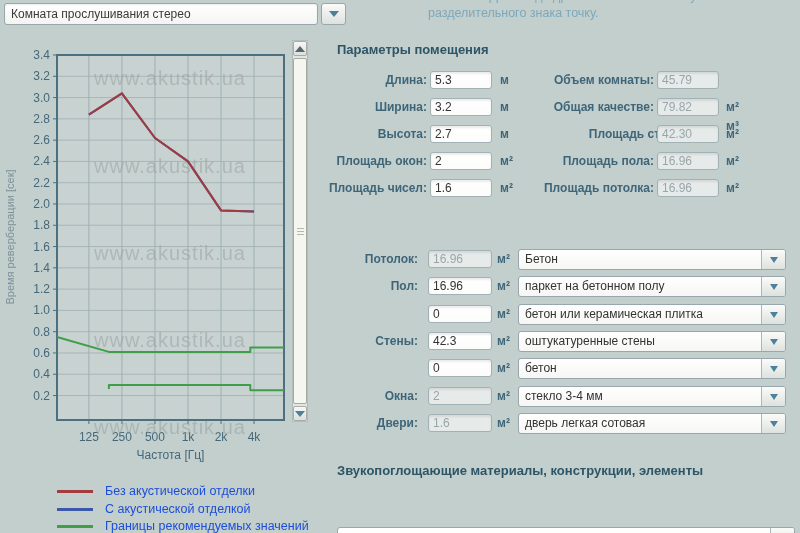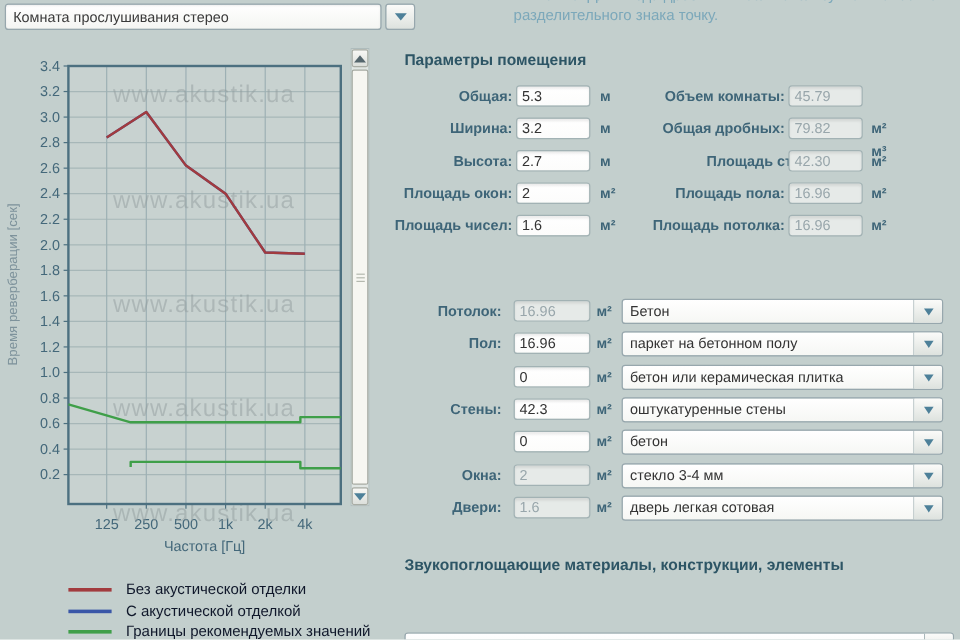--- a/index.html
+++ b/index.html
@@ -37,21 +37,21 @@
   
   #chart{position:absolute;left:0;top:0;z-index:1;}
   .ytick,.xtick{font-family:"Liberation Sans",sans-serif;font-size:12px;fill:#44687a;}
   .axlabel{font-family:"Liberation Sans",sans-serif;font-size:12px;fill:#44687a;}
   .aylabel{font-family:"Liberation Sans",sans-serif;font-size:11px;fill:#7d929b;}
   .wm{font-family:"Liberation Sans",sans-serif;font-size:20px;fill:#939e9f;
       opacity:.5;letter-spacing:1px;}
   
   .leg-row{position:absolute;left:0;height:16px;}
   .leg-swatch{position:absolute;left:57px;top:6px;width:36px;height:3px;}
-  .leg-label{position:absolute;left:105px;top:0;font-size:12.5px;color:#0f172a;white-space:nowrap;}
+  .leg-label{position:absolute;left:105px;top:0;font-size:12.5px;color:#1d4ed8;white-space:nowrap;}
   
   #vscroll{position:absolute;left:292px;top:40px;width:16px;height:382px;
       background:#e0e6e3;border:1px solid #aebcbc;box-sizing:border-box;z-index:2;}
   .sb-btn{position:absolute;left:0;width:14px;height:15px;background:linear-gradient(#f8f8f5,#dcdfdb);
       border:1px solid #a9ada5;border-radius:2px;box-sizing:border-box;
       display:flex;align-items:center;justify-content:center;}
   #sb-thumb{position:absolute;left:0px;top:17px;width:14px;height:346px;
       background:#f6f6f1;border:1px solid #a6aaa2;border-radius:2px;box-sizing:border-box;}
   .grip{position:absolute;left:3px;width:7px;height:1px;background:#b4b8ae;}
   
@@ -183,21 +183,21 @@
       <div class="leg-label">Границы рекомендуемых значений</div>
     </div>
     </div>
 
   <div class="note" style="left:424px;top:-11px;">Внимание! Для ввода дробных чисел используйте в качестве</div>
   <div class="note" style="left:428px;top:6px;">разделительного знака точку.</div>
 
   <div class="hdr" style="left:337px;top:42px;">Параметры помещения</div>
   <div id="params-left">
       <div>
-      <div class="flabel" style="left: 300px; top: 71px; width: 127px;">Общая:</div>
+      <div class="flabel" style="left: 300px; top: 71px; width: 127px;">Длина:</div>
       <input class="field" value="5.3" style="left: 430px; top: 71px;">
       <div class="funit" style="left: 500px; top: 71px;">м</div>
     </div>
       <div>
       <div class="flabel" style="left: 300px; top: 98px; width: 127px;">Ширина:</div>
       <input class="field" value="3.2" style="left: 430px; top: 98px;">
       <div class="funit" style="left: 500px; top: 98px;">м</div>
     </div>
       <div>
       <div class="flabel" style="left: 300px; top: 125px; width: 127px;">Высота:</div>
@@ -215,21 +215,21 @@
       <div class="funit" style="left: 500px; top: 179px;">м²</div>
     </div>
     </div>
   <div id="params-right">
       <div>
       <div class="flabel" style="left: 520px; top: 71px; width: 134px;">Объем комнаты:</div>
       <input class="field ro" value="45.79" readonly="" style="left: 657px; top: 71px;">
       <div class="funit" style="left: 726px; top: 71px; margin-top: 46px;">м³</div>
     </div>
       <div>
-      <div class="flabel" style="left: 520px; top: 98px; width: 134px;">Общая дробных:</div>
+      <div class="flabel" style="left: 520px; top: 98px; width: 134px;">Общая качестве:</div>
       <input class="field ro" value="79.82" readonly="" style="left: 657px; top: 98px;">
       <div class="funit" style="left: 726px; top: 98px;">м²</div>
     </div>
       <div>
       <div class="flabel" style="left: 544px; top: 125px; width: 134px;">Площадь стен:</div>
       <input class="field ro" value="42.30" readonly="" style="left: 657px; top: 125px;">
       <div class="funit" style="left: 726px; top: 125px;">м²</div>
     </div>
       <div>
       <div class="flabel" style="left: 520px; top: 152px; width: 134px;">Площадь пола:</div>

